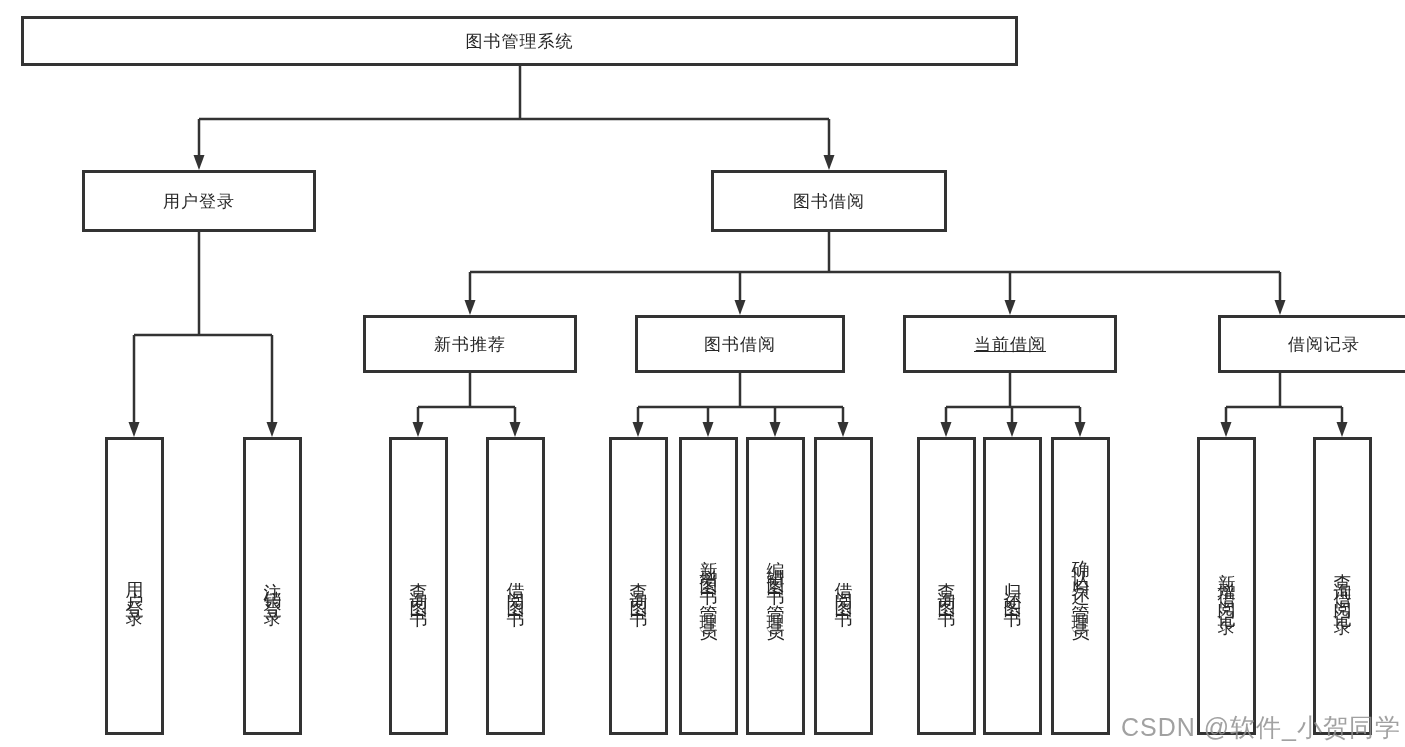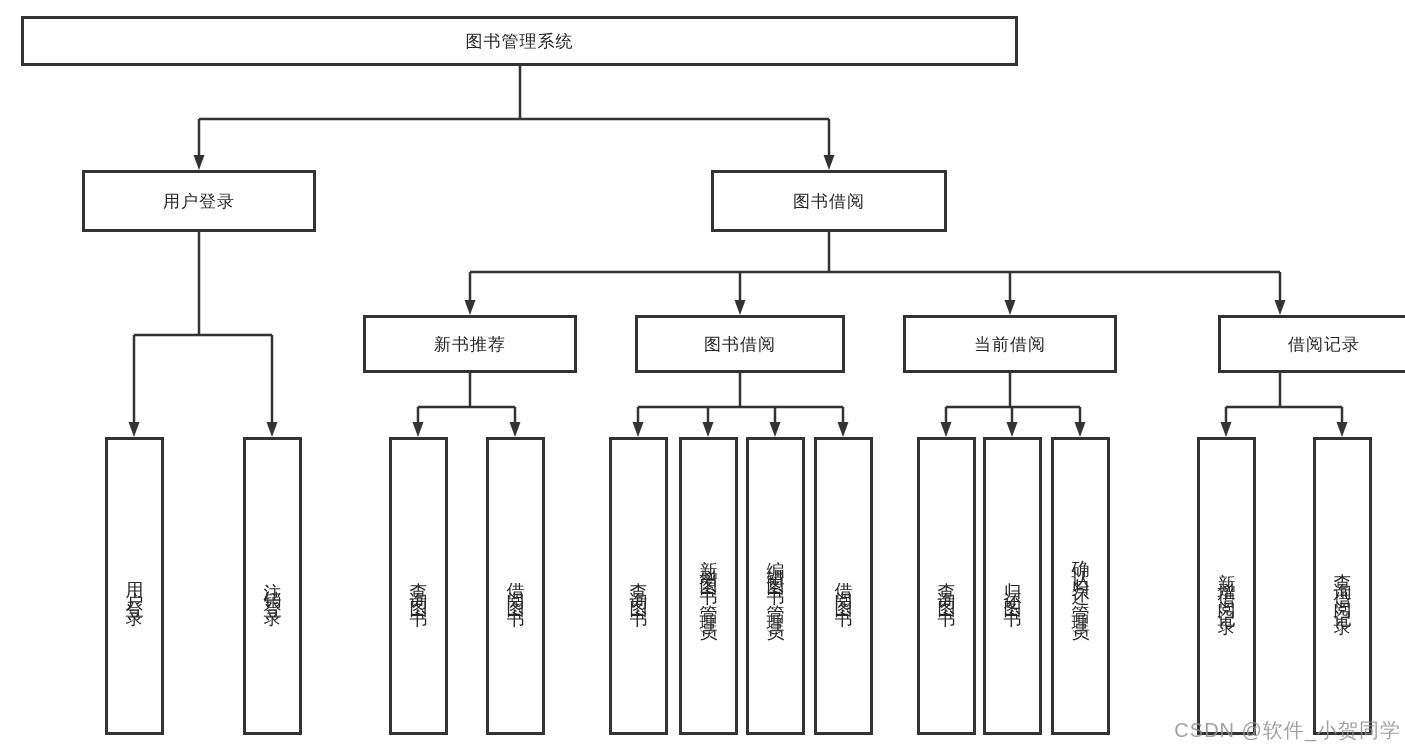--- a/index.html
+++ b/index.html
@@ -42,21 +42,21 @@
     text-orientation: mixed;
     font-size: 18px;
     letter-spacing: 9px;
     line-height: 1;
     padding: 6px 0;
   }
   .watermark {
     position: absolute;
     right: 4px;
     bottom: 3px;
-    font-size: 20px;
+    font-size: 25px;
     color: rgba(145, 145, 145, 0.85);
     letter-spacing: 1px;
     z-index: 3;
     white-space: nowrap;
   }
 </style>
 </head>
 <body>
 
 <div class="stage">
@@ -127,21 +127,21 @@
     </g>
   </svg>
 
   <div class="box" style="left:21px; top:16px; width:997px; height:50px;">图书管理系统</div>
 
   <div class="box" style="left:82px; top:170px; width:234px; height:62px;">用户登录</div>
   <div class="box" style="left:711px; top:170px; width:236px; height:62px;">图书借阅</div>
 
   <div class="box" style="left:635px; top:315px; width:210px; height:58px;">图书借阅</div>
   <div class="box" style="left:363px; top:315px; width:214px; height:58px;">新书推荐</div>
-  <div class="box" style="left:903px; top:315px; width:214px; height:58px;">当前借阅</div>
+  <div class="box" style="left:903px; top:315px; width:214px; height:58px;text-decoration:underline;">当前借阅</div>
   <div class="box" style="left:1218px; top:315px; width:212px; height:58px;">借阅记录</div>
 
   <div class="box leaf" style="left:105px; top:437px; width:59px; height:298px;">用户登录</div>
   <div class="box leaf" style="left:243px; top:437px; width:59px; height:298px;">注销登录</div>
 
   <div class="box leaf" style="left:389px; top:437px; width:59px; height:298px;">查询图书</div>
   <div class="box leaf" style="left:486px; top:437px; width:59px; height:298px;">借阅图书</div>
 
   <div class="box leaf" style="left:609px; top:437px; width:59px; height:298px;">查询图书</div>
   <div class="box leaf" style="left:679px; top:437px; width:59px; height:298px;">新增图书（管理员）</div>

